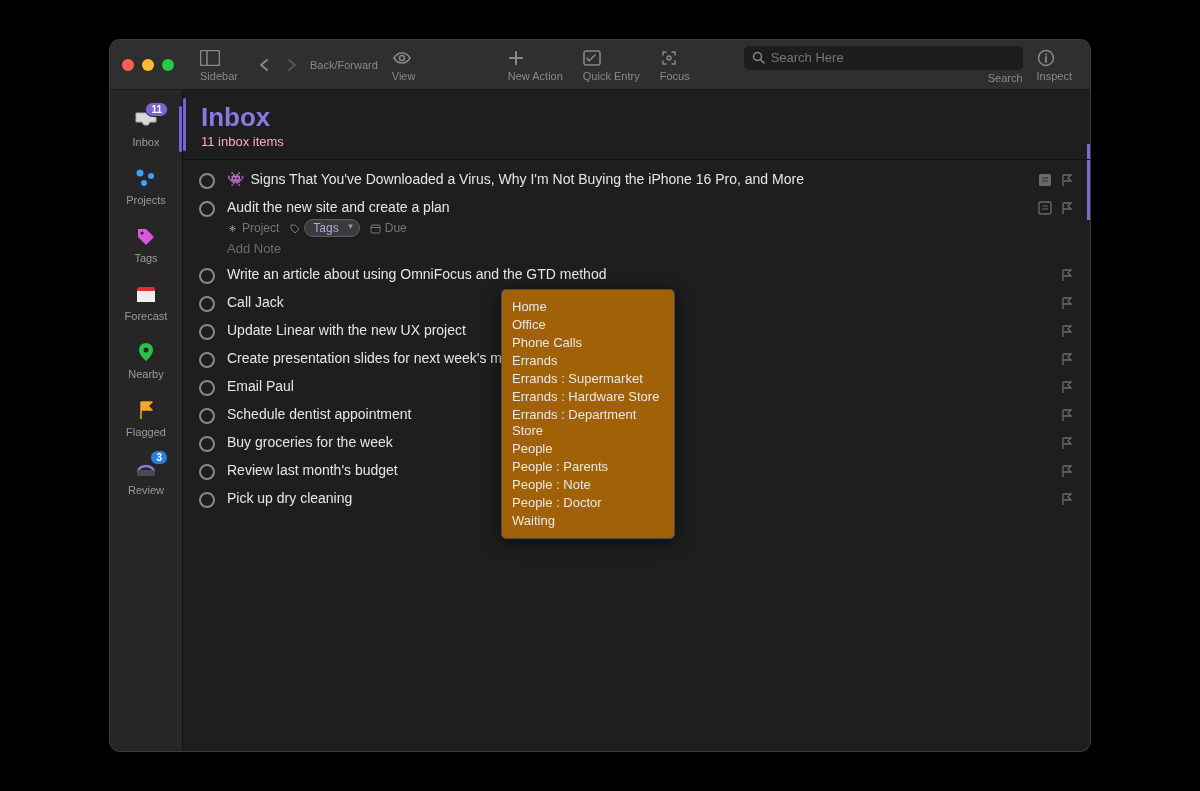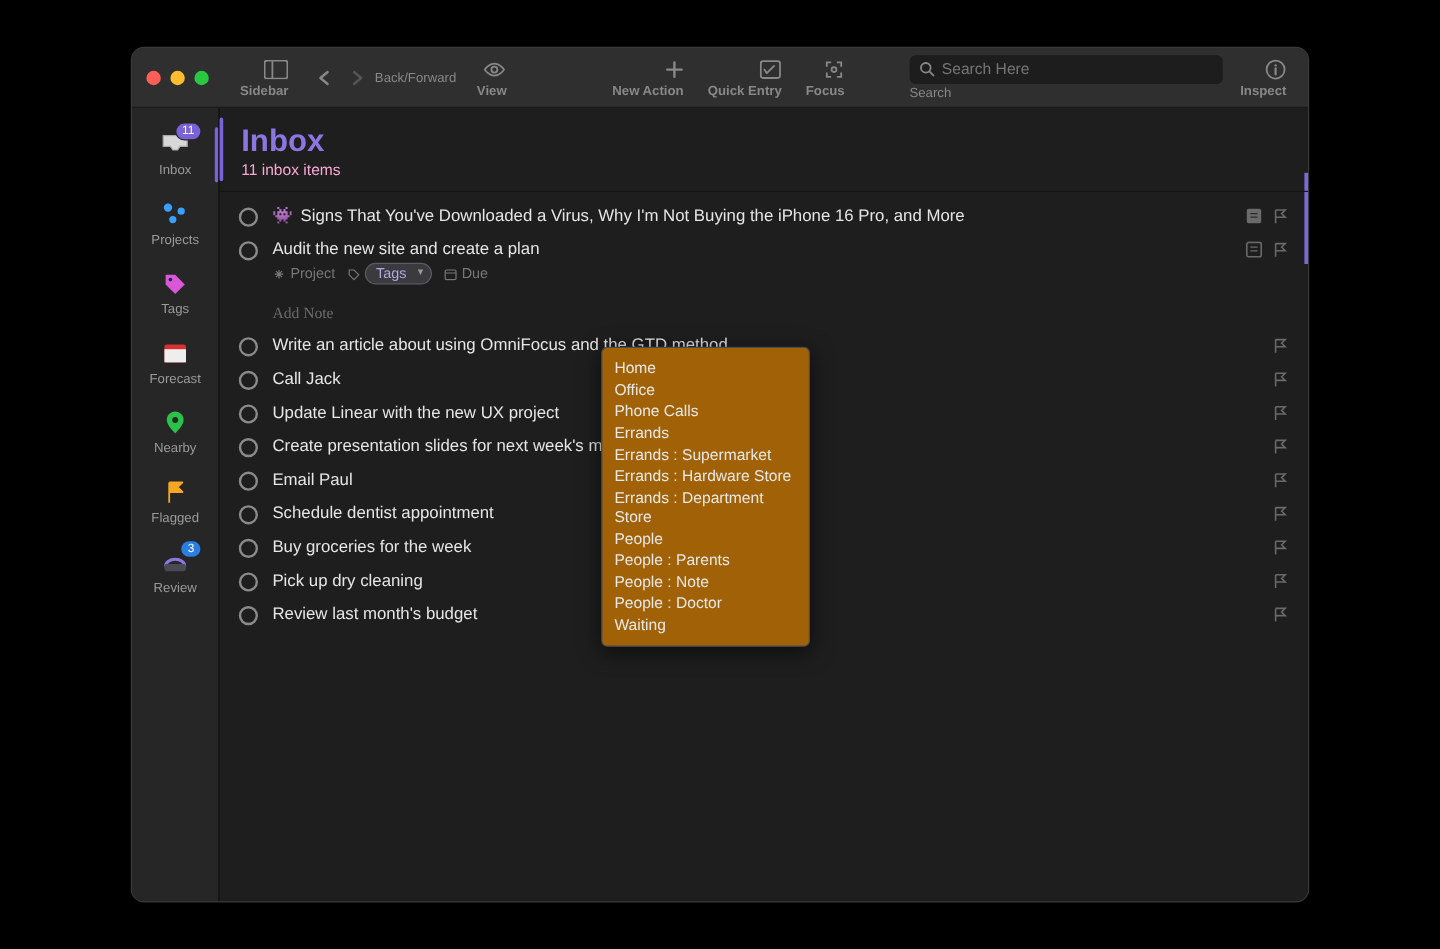--- a/index.html
+++ b/index.html
@@ -35,38 +35,37 @@
   position: relative;
 }
 .traffic { display: flex; gap: 8px; margin-right: 12px; }
 .dot { width: 12px; height: 12px; border-radius: 50%; }
 .dot.red { background: #ff5f57; }
 .dot.yellow { background: #febc2e; }
 .dot.green { background: #28c840; }
 .tbtn {
   display: flex;
   flex-direction: column;
-  align-items: flex-end;
+  align-items: flex-start;
   gap: 2px;
   color: #888;
   min-width: 40px;
   padding: 0 6px;
   cursor: default;
-  font-weight: bold;
 }
 .tbtn .icon { height: 20px; display:flex; align-items:center; justify-content:center;}
 .tbtn .lbl { font-size: 11px; color: #888; }
 .nav-pair { display:flex; gap:0; }
 .nav-pair .tbtn { min-width: 28px; }
 .spacer { flex: 0 0 60px; }
 .search-wrap {
   flex: 1;
   display: flex;
   flex-direction: column;
-  align-items: flex-start;
+  align-items: flex-end;
   gap: 2px;
   max-width: 340px;
   margin-left: 40px;
 }
 .search-box {
   width: 100%;
   height: 24px;
   background: #1d1d1d;
   border-radius: 5px;
   display: flex;
@@ -109,21 +108,21 @@
   position: relative;
 }
 .sb-item .sb-lbl { font-size: 11px; color: #9a9a9a; }
 .sb-icon { width: 28px; height: 24px; display:flex; align-items:center; justify-content:center; position: relative; }
 .badge {
   position: absolute;
   top: -6px; right: -8px;
   background: #7a62d8;
   color: #fff;
   font-size: 10px;
-  font-weight: 400;
+  font-weight: 700;
   padding: 1px 5px;
   border-radius: 9px;
   border: 1px solid #262626;
   margin-left: 20px;
 }
 .badge.blue { background: #2a7de1; }
 .sb-item.active::after {
   content: "";
   position: absolute;
   right: 0; top: 6px; bottom: 6px;
@@ -213,24 +212,23 @@
   font-size: 12px;
 }
 .meta .tags-pill::after {
   content:"▾";
   position:absolute;
   right:6px;
   font-size:9px;
   color:#999;
 }
 .expanded .note {
-  margin-top: 16px;
+  margin-top: 4px;
   color: #6b6b6b;
   font-size: 13px;
-  font-family: Liberation Serif, serif;
 }
 
 
 .dropdown {
   position: absolute;
   left: 318px;
   top: 199px;
   width: 174px;
   background: #a16207;
   border: 1px solid #4a4a4e;
@@ -583,32 +581,32 @@
           <div class="right-icons">
               <span>
                 <svg width="14" height="14">
                   <path d="M3 2 V13 M3 2 H11 L8 5 L11 8 H3" fill="none" stroke="#6a6a6a" stroke-width="1.3"></path>
                 </svg>
               </span>
             </div>
         </div>
         <div class="row">
           <div class="circle"></div>
+          <div class="content"><span>Review last month's budget</span></div>
+          <div class="right-icons">
+              <span>
+                <svg width="14" height="14">
+                  <path d="M3 2 V13 M3 2 H11 L8 5 L11 8 H3" fill="none" stroke="#6a6a6a" stroke-width="1.3"></path>
+                </svg>
+              </span>
+            </div>
+        </div>
+        <div class="row">
+          <div class="circle"></div>
           <div class="content"><span>Pick up dry cleaning</span></div>
-          <div class="right-icons">
-              <span>
-                <svg width="14" height="14">
-                  <path d="M3 2 V13 M3 2 H11 L8 5 L11 8 H3" fill="none" stroke="#6a6a6a" stroke-width="1.3"></path>
-                </svg>
-              </span>
-            </div>
-        </div>
-        <div class="row">
-          <div class="circle"></div>
-          <div class="content"><span>Review last month's budget</span></div>
           <div class="right-icons">
               <span>
                 <svg width="14" height="14">
                   <path d="M3 2 V13 M3 2 H11 L8 5 L11 8 H3" fill="none" stroke="#6a6a6a" stroke-width="1.3"></path>
                 </svg>
               </span>
             </div>
         </div>
 
       </div>

